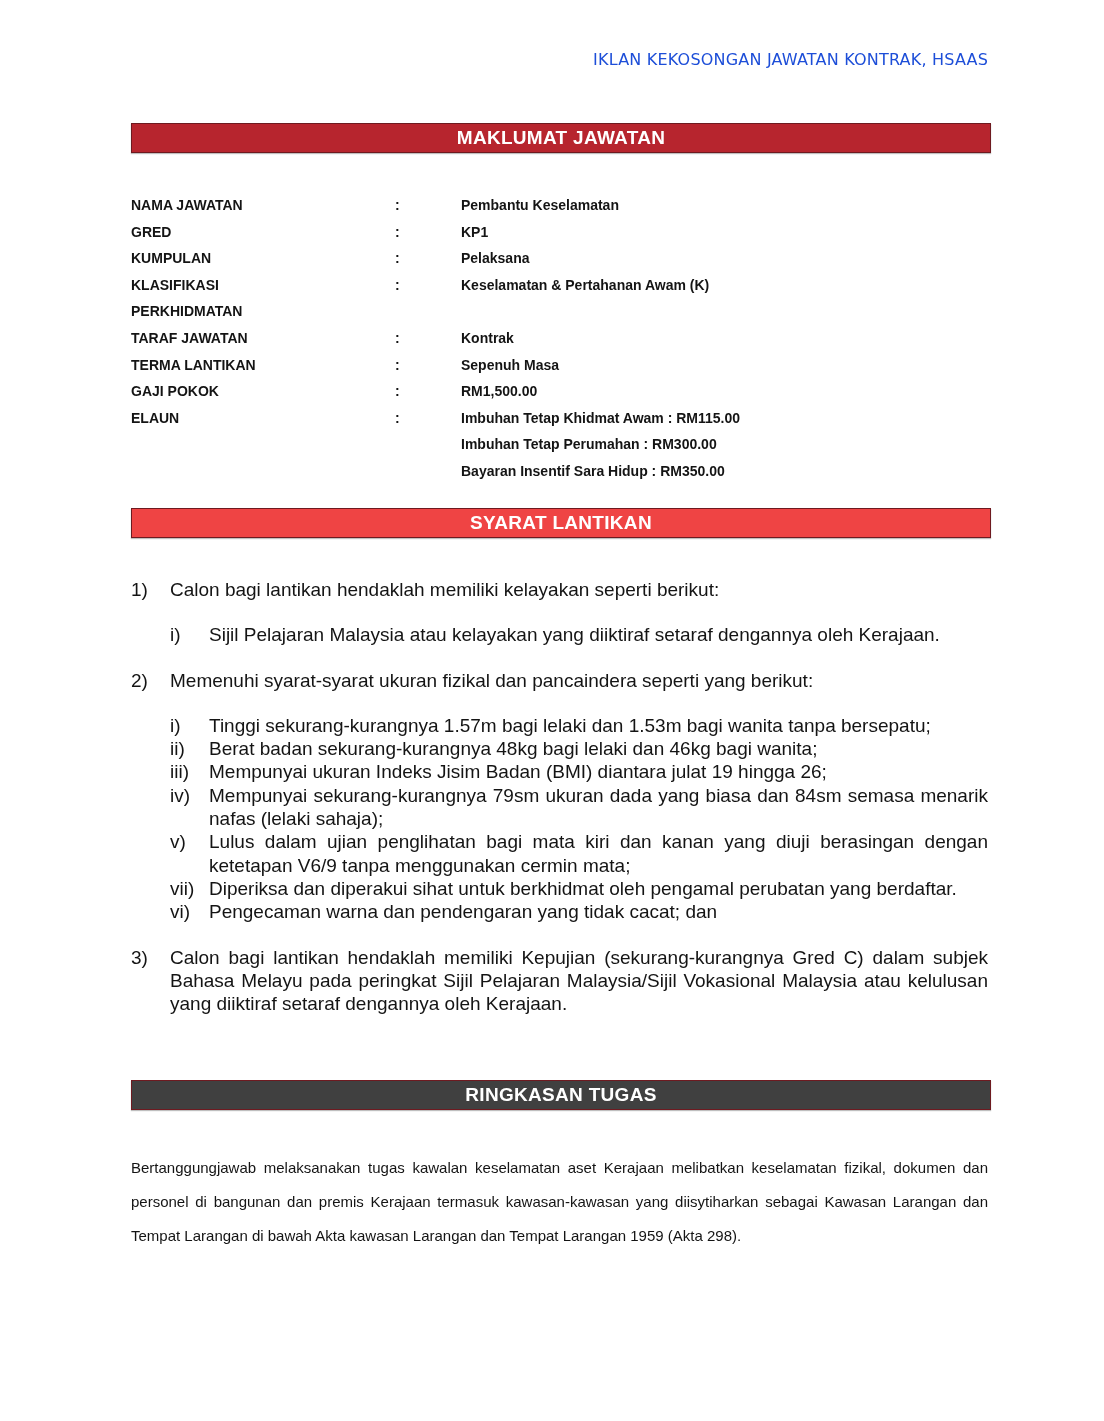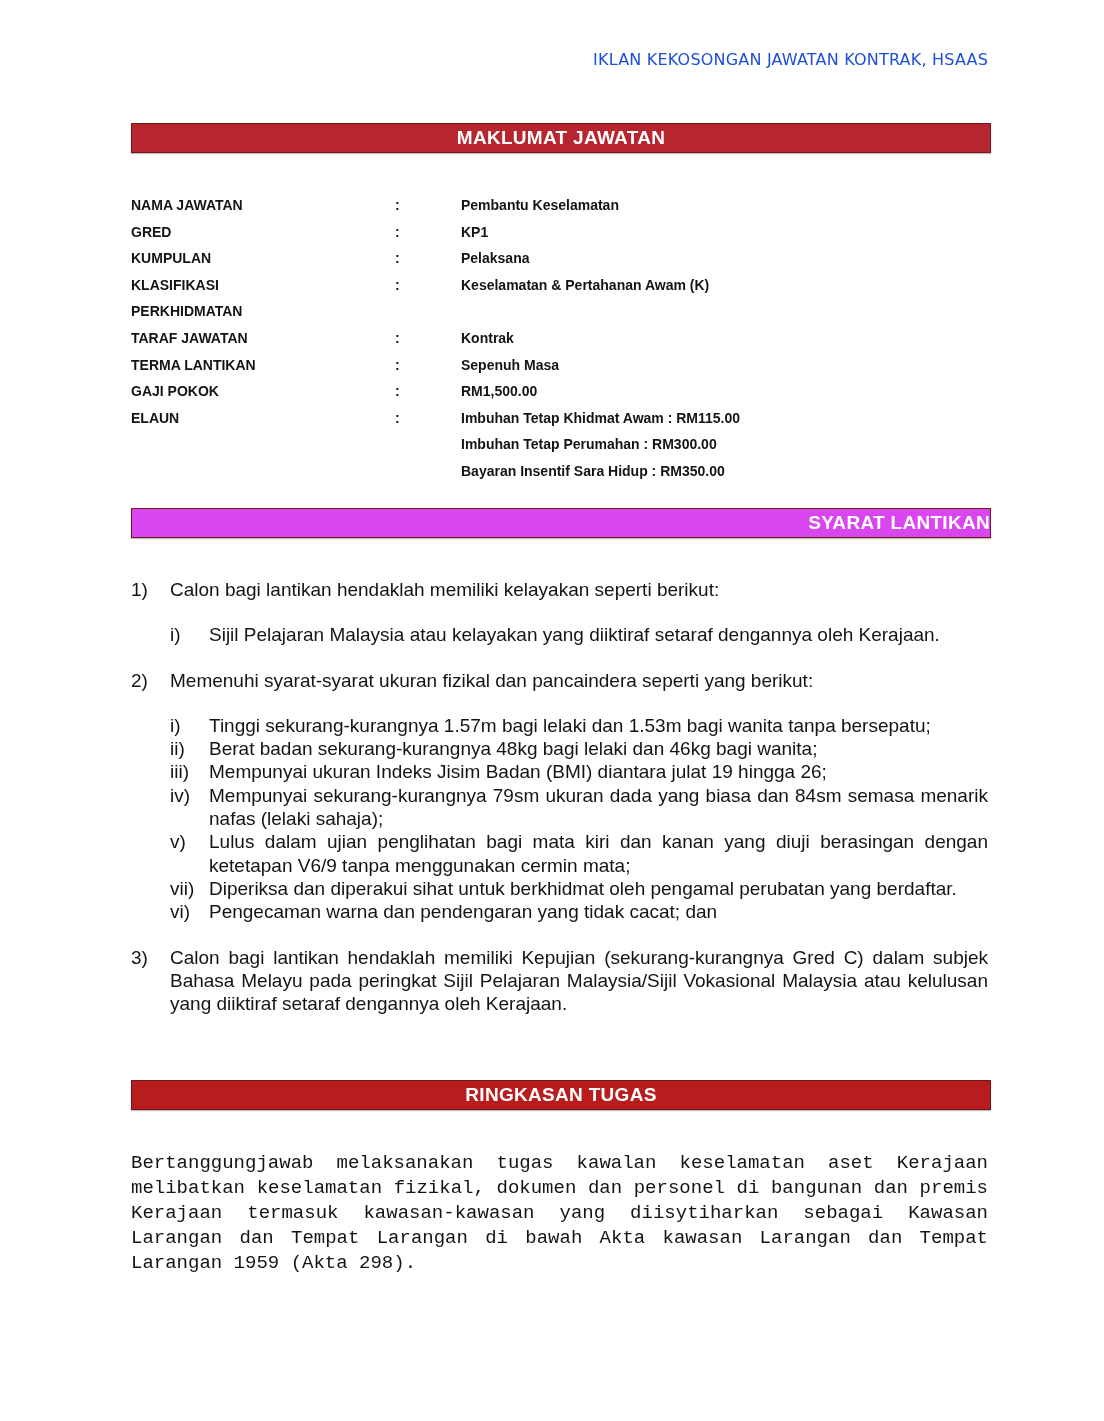--- a/index.html
+++ b/index.html
@@ -40,21 +40,21 @@
     .req-item { display: flex; }
     .req-num { width: 39px; flex: none; }
     .req-text { flex: 1; text-align: justify; }
     .sub-list { margin-left: 39px; }
     .sub-item { display: flex; }
     .sub-num { width: 39px; flex: none; }
     .sub-text { flex: 1; text-align: justify; }
 
     .duties {
       position: absolute; left: 131px; top: 1151px; width: 857px;
-      font-size: 19px; line-height: 25px; text-align: justify; font-family: Liberation Mono, monospace;
+      font-size: 15px; line-height: 34px; text-align: justify;
     }
   </style>
 </head>
 <body>
 
 <div class="running-header">IKLAN KEKOSONGAN JAWATAN KONTRAK, HSAAS</div>
 
 <div class="banner" id="banner-1" style="background: rgb(183, 37, 46); color: rgb(255, 255, 255);">
   <span>MAKLUMAT JAWATAN</span>
 </div>
@@ -120,21 +120,21 @@
     <div class="info-label">ELAUN</div>
     <div class="info-colon">:</div>
     <div class="info-values">
       <div>Imbuhan Tetap Khidmat Awam : RM115.00</div>
       <div>Imbuhan Tetap Perumahan : RM300.00</div>
       <div>Bayaran Insentif Sara Hidup : RM350.00</div>
     </div>
   </div>
 </div>
 
-<div class="banner" id="banner-2" style="background: #d946ef; color: rgb(255, 255, 255); justify-content: flex-end;">
+<div class="banner" id="banner-2" style="background: #ef4444; color: rgb(255, 255, 255);">
   <span>SYARAT LANTIKAN</span>
 </div>
 
 <div class="req-list">
 
   <div class="req-item">
     <div class="req-num">1)</div>
     <div class="req-text">Calon bagi lantikan hendaklah memiliki kelayakan seperti berikut:</div>
   </div>
   <div class="sub-list" style="margin-top:22px;">
@@ -178,17 +178,17 @@
       <div class="sub-text">Pengecaman warna dan pendengaran yang tidak cacat; dan</div>
     </div>
   </div>
 
   <div class="req-item" style="margin-top:22px;">
     <div class="req-num">3)</div>
     <div class="req-text">Calon bagi lantikan hendaklah memiliki Kepujian (sekurang-kurangnya Gred C) dalam subjek Bahasa Melayu pada peringkat Sijil Pelajaran Malaysia/Sijil Vokasional Malaysia atau kelulusan yang diiktiraf setaraf dengannya oleh Kerajaan.</div>
   </div>
 </div>
 
-<div class="banner" id="banner-3" style="background: #b91c1c; color: rgb(255, 255, 255);">
+<div class="banner" id="banner-3" style="background: #404040; color: rgb(255, 255, 255);">
   <span>RINGKASAN TUGAS</span>
 </div>
 
 <div class="duties">Bertanggungjawab melaksanakan tugas kawalan keselamatan aset Kerajaan melibatkan keselamatan fizikal, dokumen dan personel di bangunan dan premis Kerajaan termasuk kawasan-kawasan yang diisytiharkan sebagai Kawasan Larangan dan Tempat Larangan di bawah Akta kawasan Larangan dan Tempat Larangan 1959 (Akta 298).</div>
 
 </body></html>

